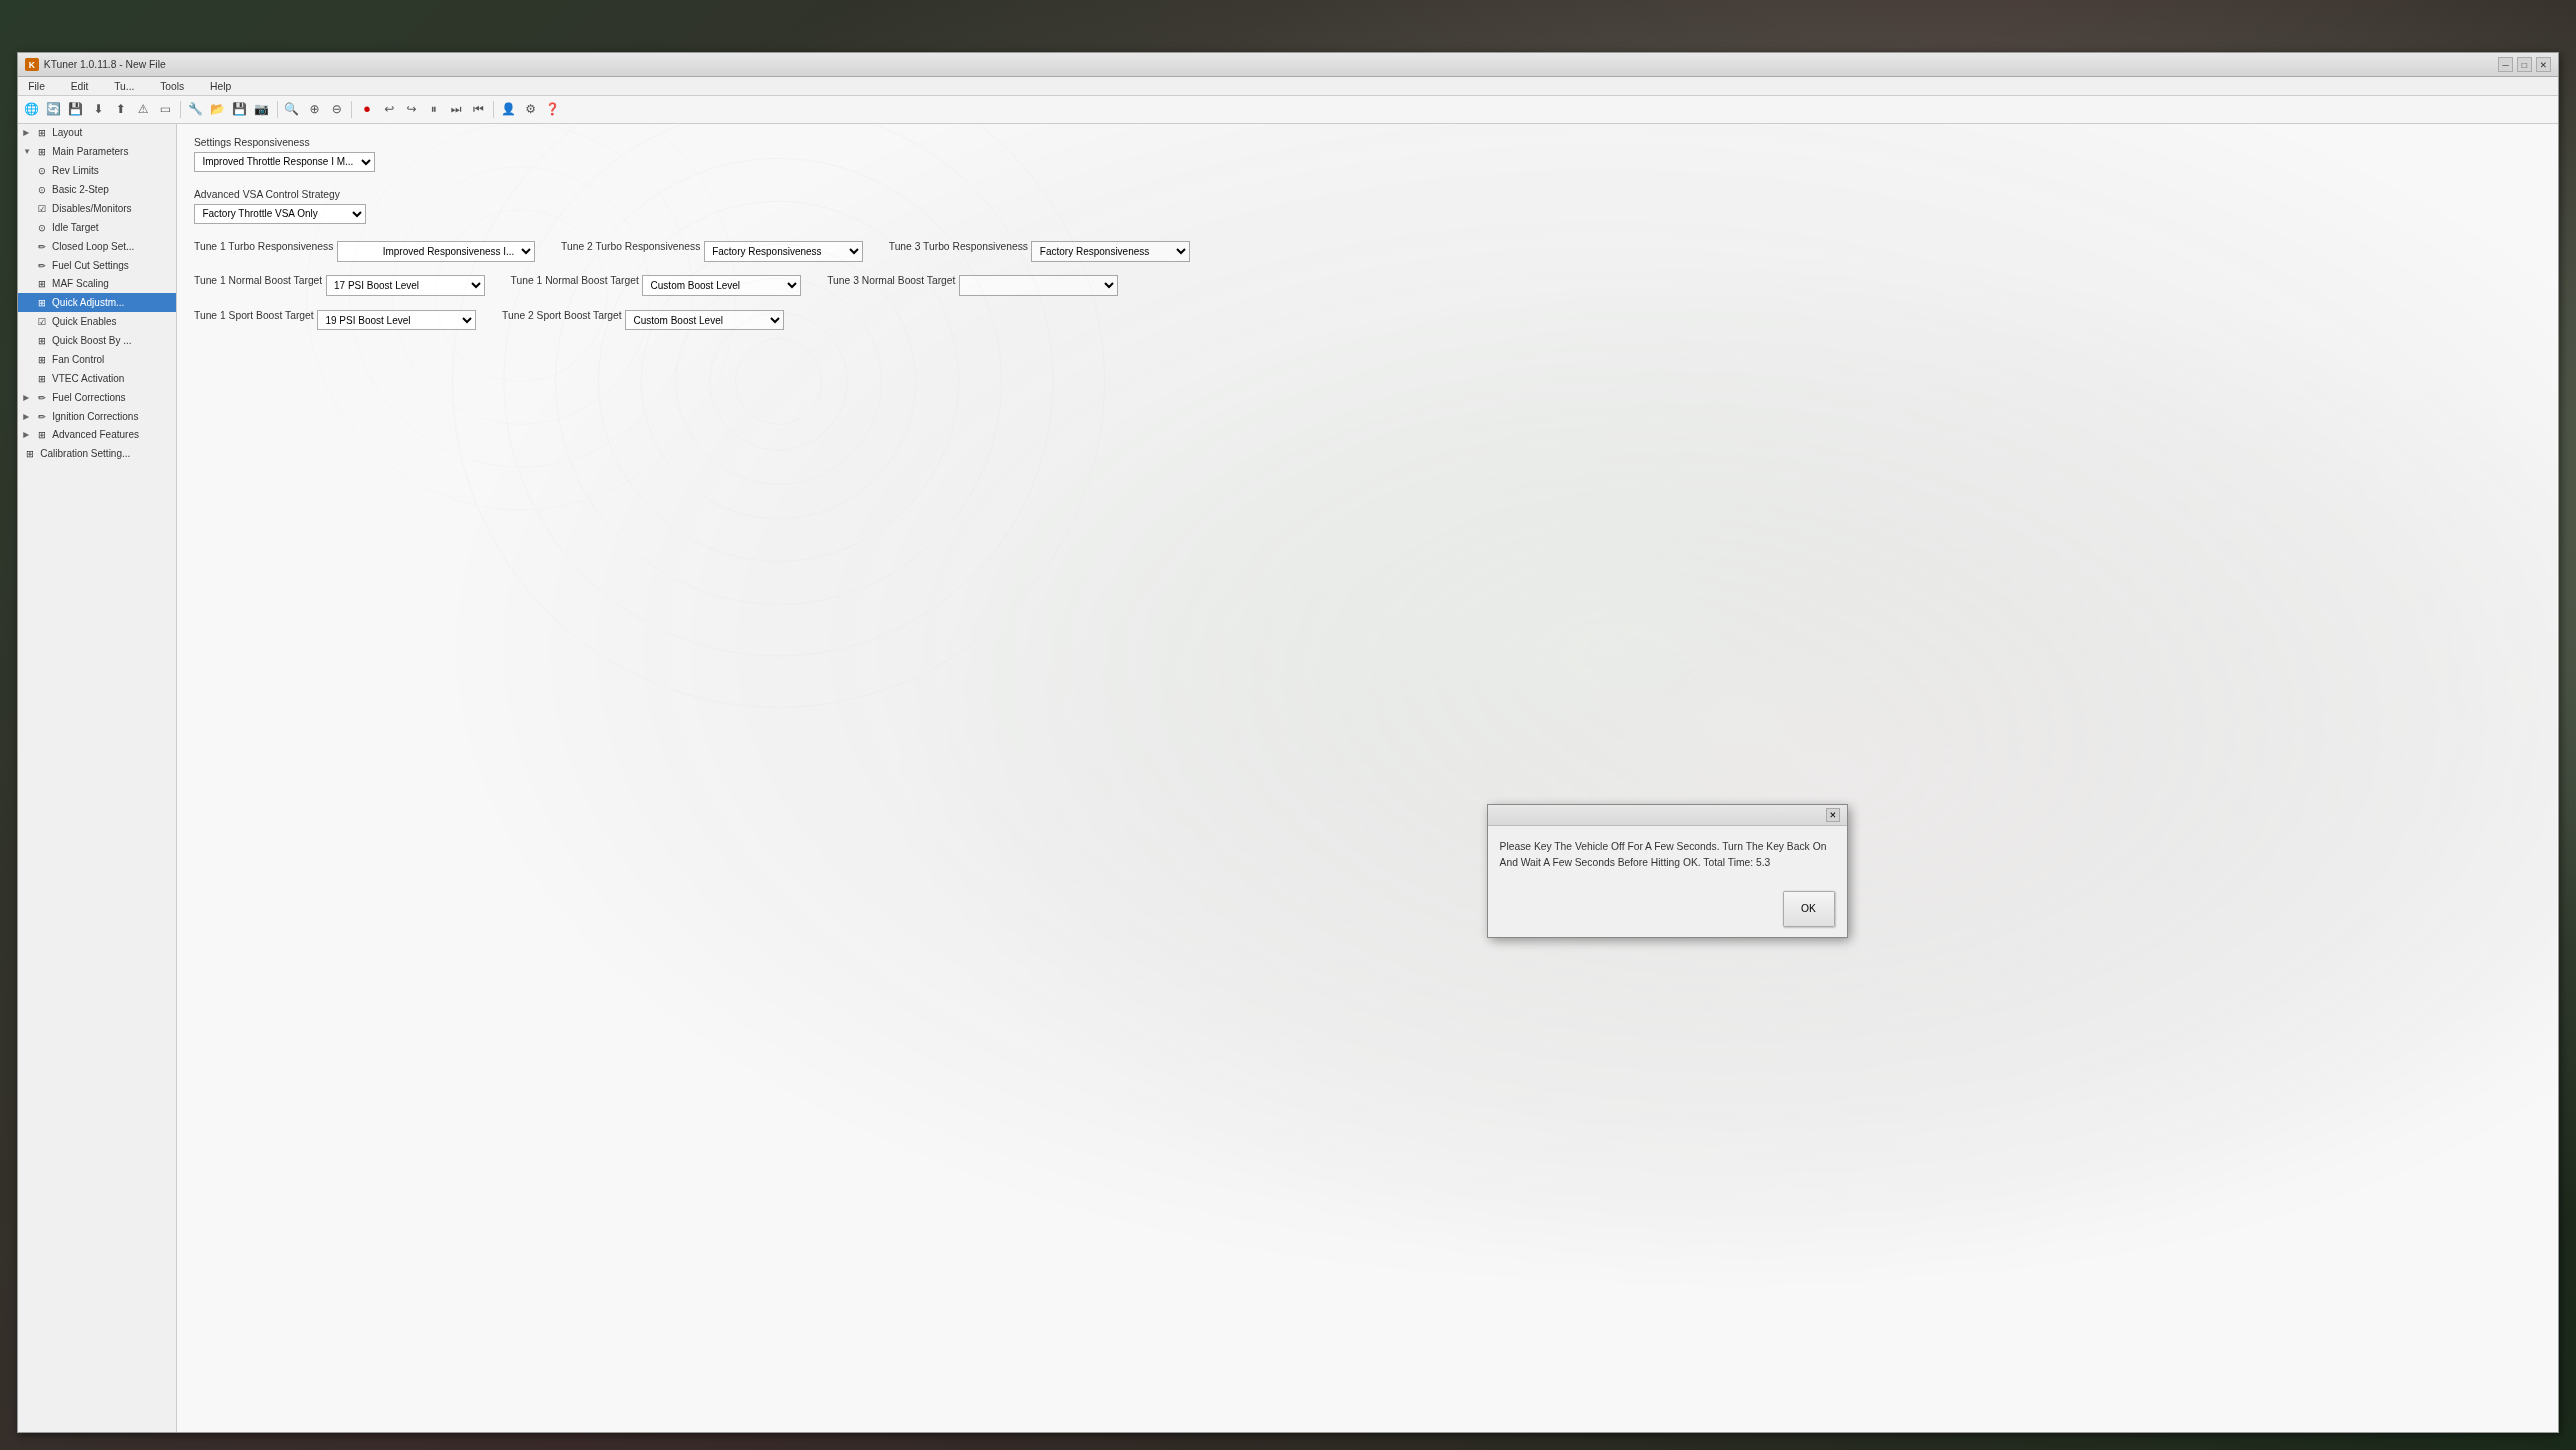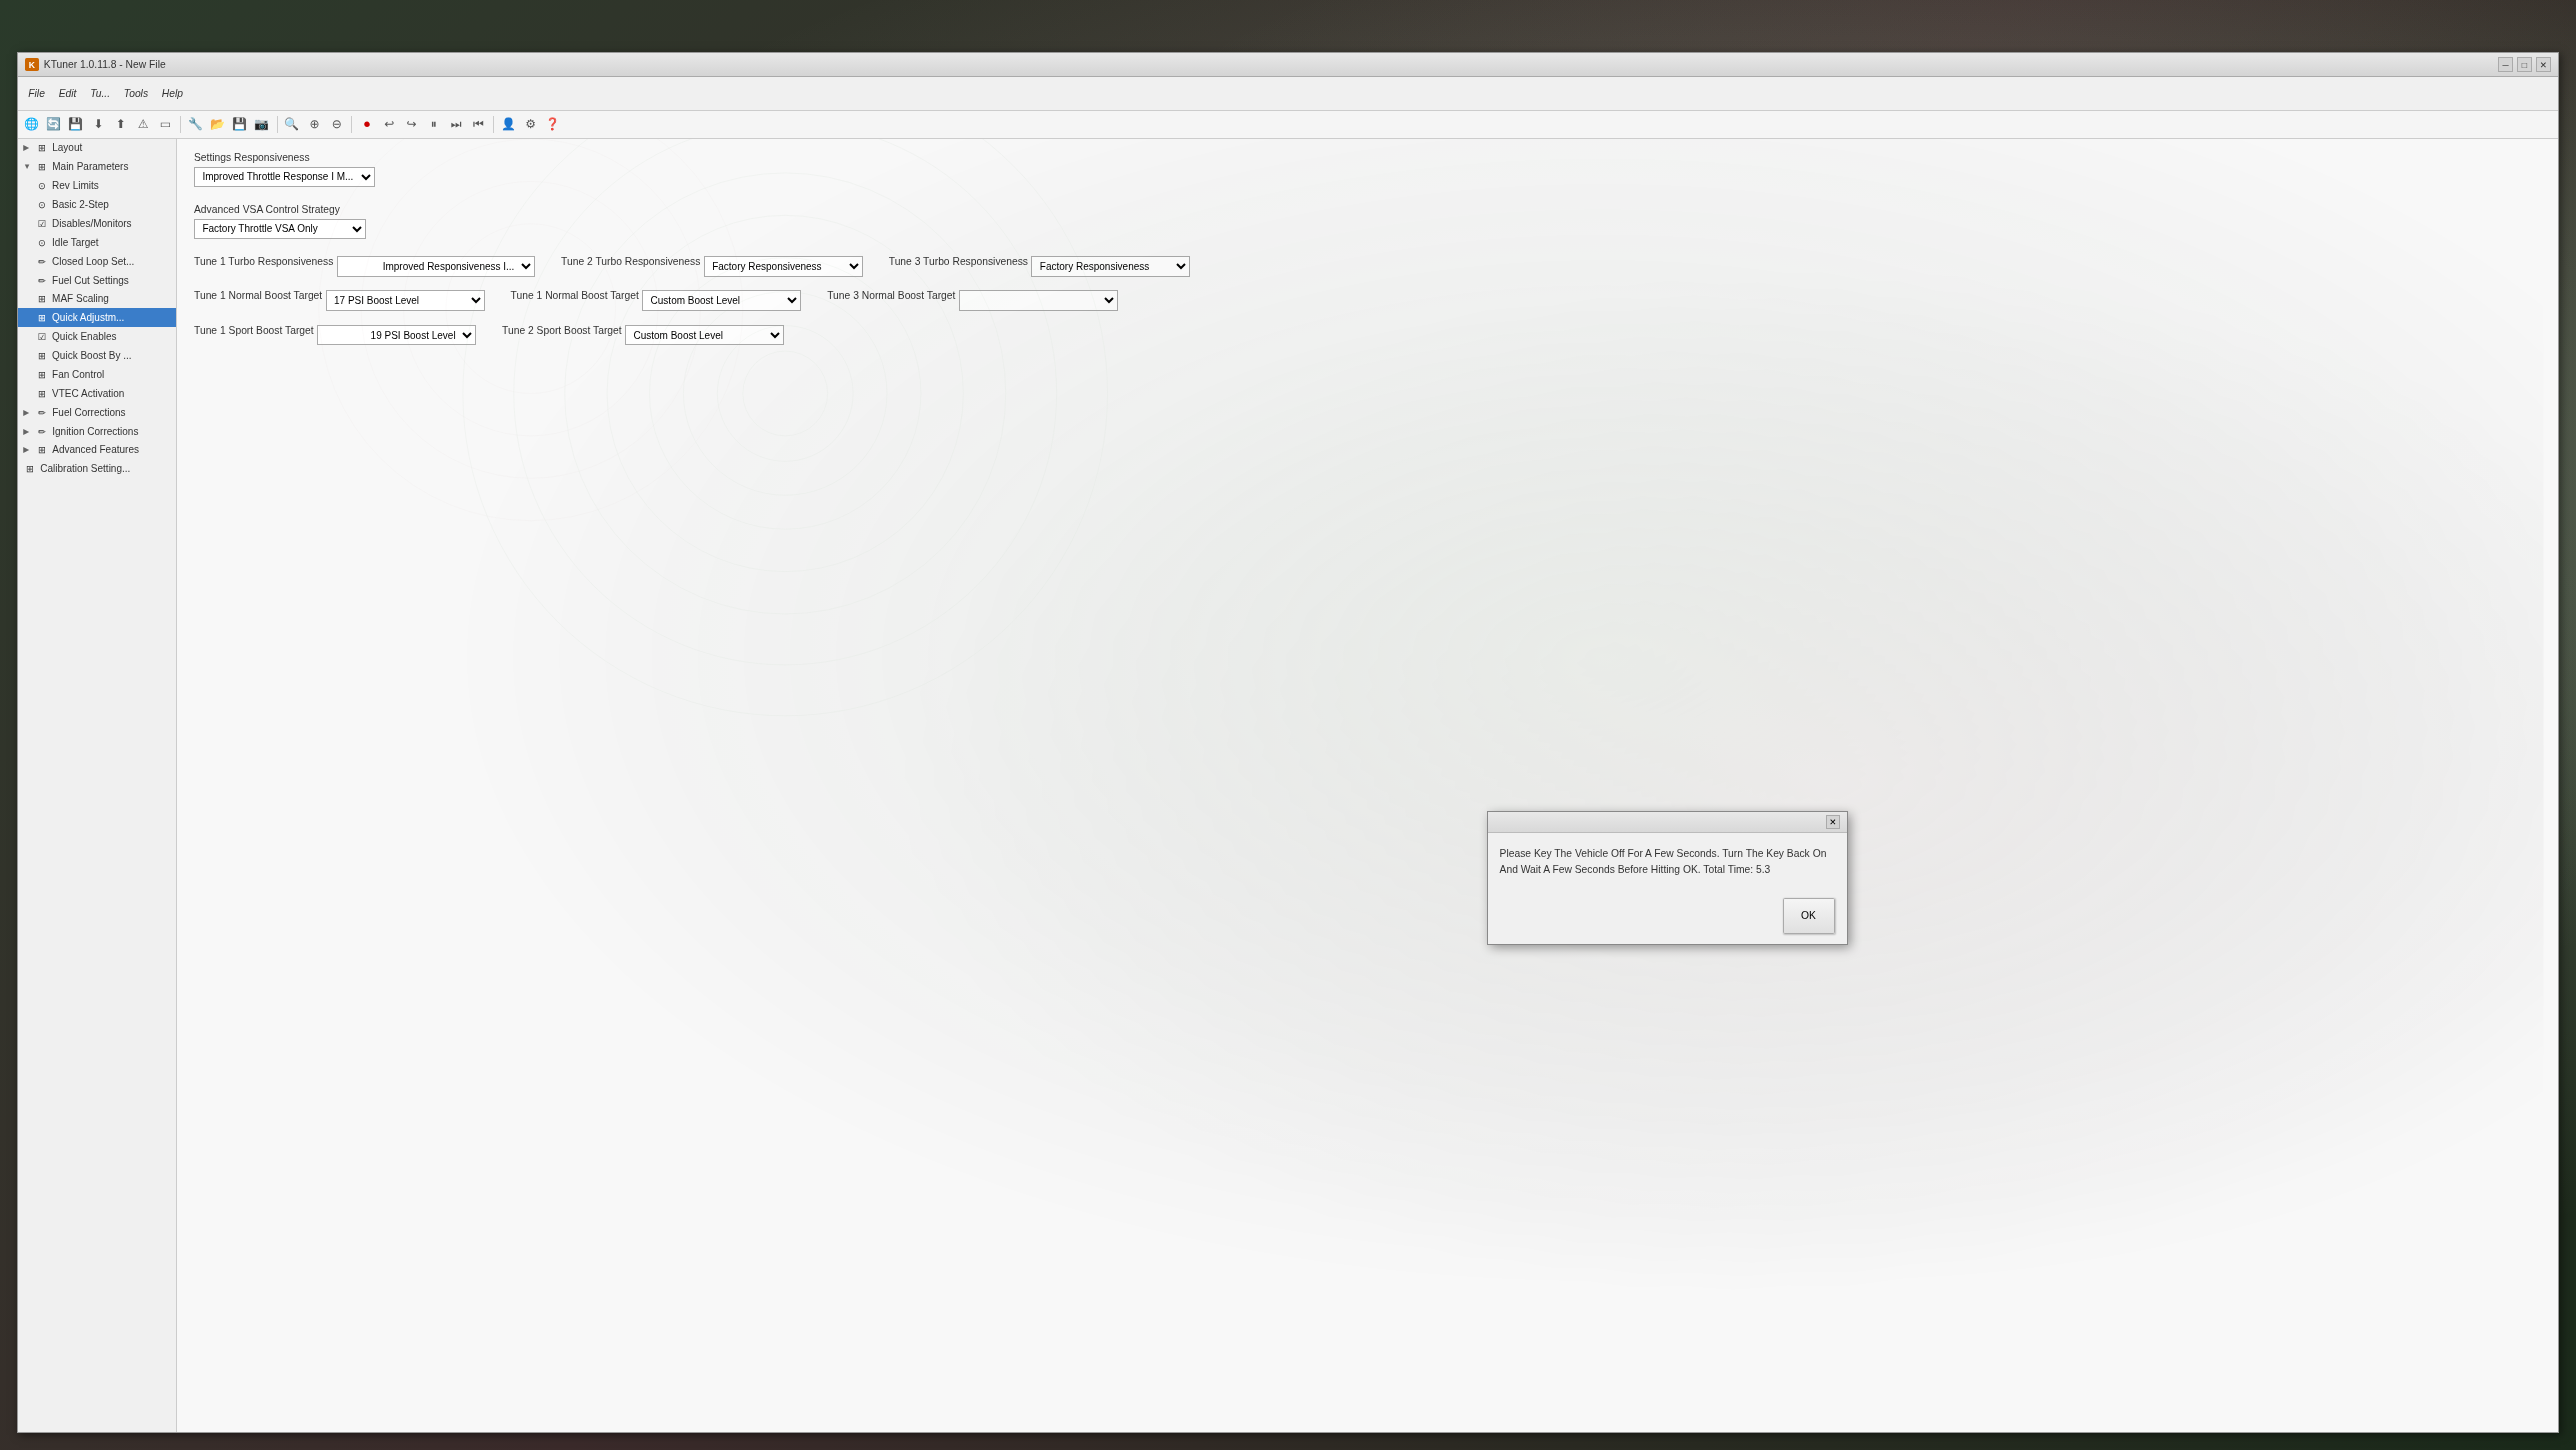--- a/index.html
+++ b/index.html
@@ -83,23 +83,22 @@
       color: #333;
     }
 
     
     .menu-bar {
       background: #f0f0f0;
       border-bottom: 0.9px solid #ccc;
       padding: 1.7px 3.4px;
       display: flex;
       align-items: center;
-      gap: 0;
-      height: 34px;
-      font-style: italic;
+      gap: 12px;
+      height: 19px;
     }
     .menu-item {
       padding: 1.7px 6.9px;
       cursor: pointer;
       font-size: 10.3px;
       color: #333;
     }
 
     
     .toolbar {
@@ -517,21 +516,21 @@
           <div class="form-label">Tune 3 Normal Boost Target</div>
           <select style="min-width:159px;">
             <option></option>
           </select>
         </div>
       </div>
 
       <div class="form-row">
         <div class="form-group">
           <div class="form-label">Tune 1 Sport Boost Target</div>
-          <select style="min-width:159px;text-align:right;">
+          <select style="min-width:159px;">
             <option>19 PSI Boost Level</option>
           </select>
         </div>
         <div class="form-group">
           <div class="form-label">Tune 2 Sport Boost Target</div>
           <select style="min-width:159px;">
             <option>Custom Boost Level</option>
           </select>
         </div>
       </div>

